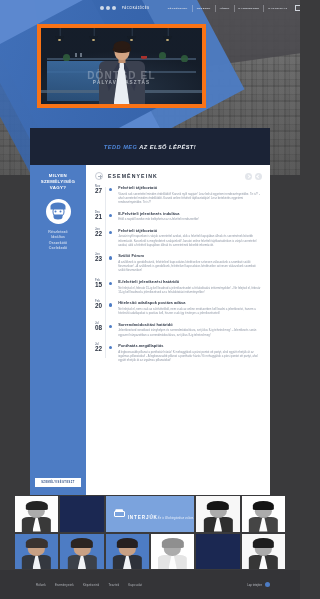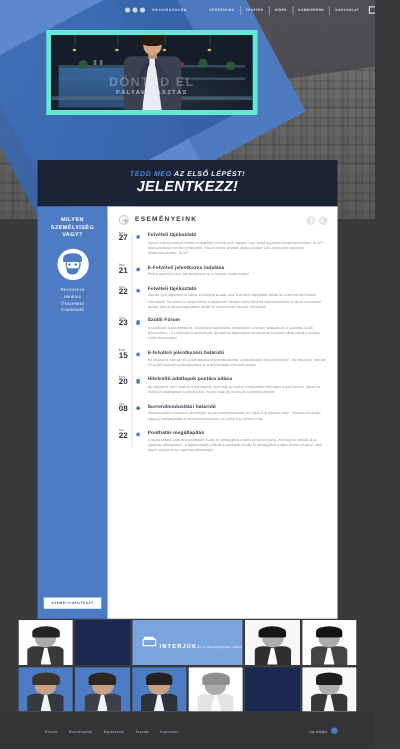--- a/index.html
+++ b/index.html
@@ -42,22 +42,22 @@
   .soc.fb{background:#e8ecf2;}
   .brandname{font-size:2.6px;letter-spacing:.55px;color:#e4e8ef;font-weight:700;margin-left:4px;white-space:nowrap;}
   .navlinks{display:flex;align-items:center;margin-left:14px;}
   .navlink{font-size:2.5px;letter-spacing:.4px;color:#dde2ea;font-weight:700;
     padding:0 4px;white-space:nowrap;border-right:1px solid rgba(225,230,238,.35);line-height:7px;}
   .navlink:last-of-type{border-right:none;}
   .navicons{display:flex;gap:3px;margin-left:4px;}
   .navico{width:4px;height:4px;border:.5px solid #dfe4ec;opacity:.9;}
 
   
-  .videowrap{position:absolute;left:37px;top:24px;width:169px;height:68px;z-index:30;
-    background:#5eead4;padding:4px;box-sizing:border-box;}
+  .videowrap{position:absolute;left:37px;top:24px;width:169px;height:84px;z-index:30;
+    background:#f97316;padding:4px;box-sizing:border-box;}
   .video{position:relative;width:100%;height:100%;overflow:hidden;background:#1e2733;}
   .kitchen{position:absolute;inset:0;
     background:
       radial-gradient(ellipse 60% 50% at 50% 80%,rgba(38,52,70,.9),rgba(20,28,40,.95)),
       linear-gradient(to bottom,#27384d 0 42%,#1d2a3a 42% 100%);
   }
   .shelf{position:absolute;left:4%;right:4%;height:1.5px;background:#394b60;}
   .shelf.s1{top:40%;}
   .shelf.s2{top:57%;}
   .lamp{position:absolute;top:0;width:9px;height:16px;}
@@ -254,21 +254,20 @@
         <div class="vl2">PÁLYAVÁLASZTÁS</div>
       </div>
     </div>
   </div>
 
   <div class="banner">
     <div class="bn1">
       <em>TEDD MEG</em>
       <span>AZ ELSŐ LÉPÉST!</span>
     </div>
-    <div class="bn2">JELENTKEZZ!</div>
   </div>
 
   <div class="content">
 
     <div class="sidebar">
       <div class="sbtitle">MILYEN SZEMÉLYISÉG VAGY?</div>
       <div class="avatarcircle">
         <div class="face">
           <span class="fhair"></span>
             <span class="fhead"></span>

